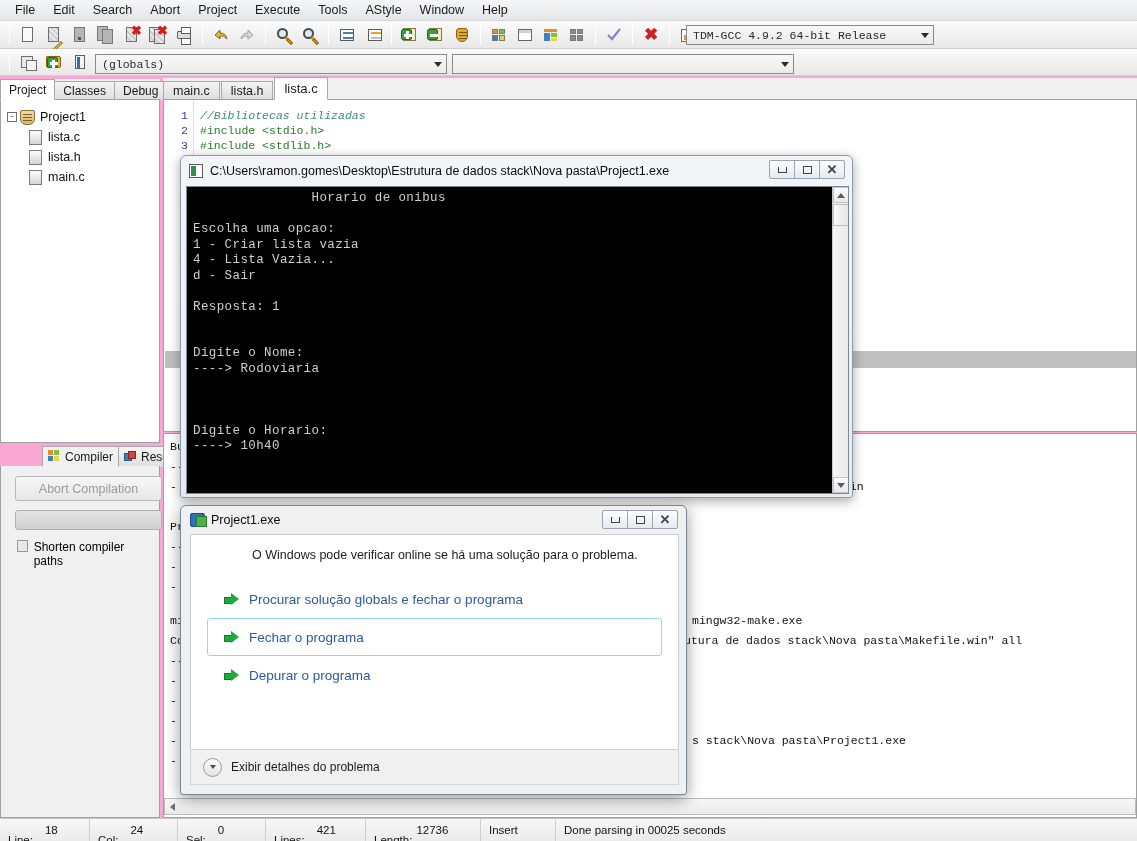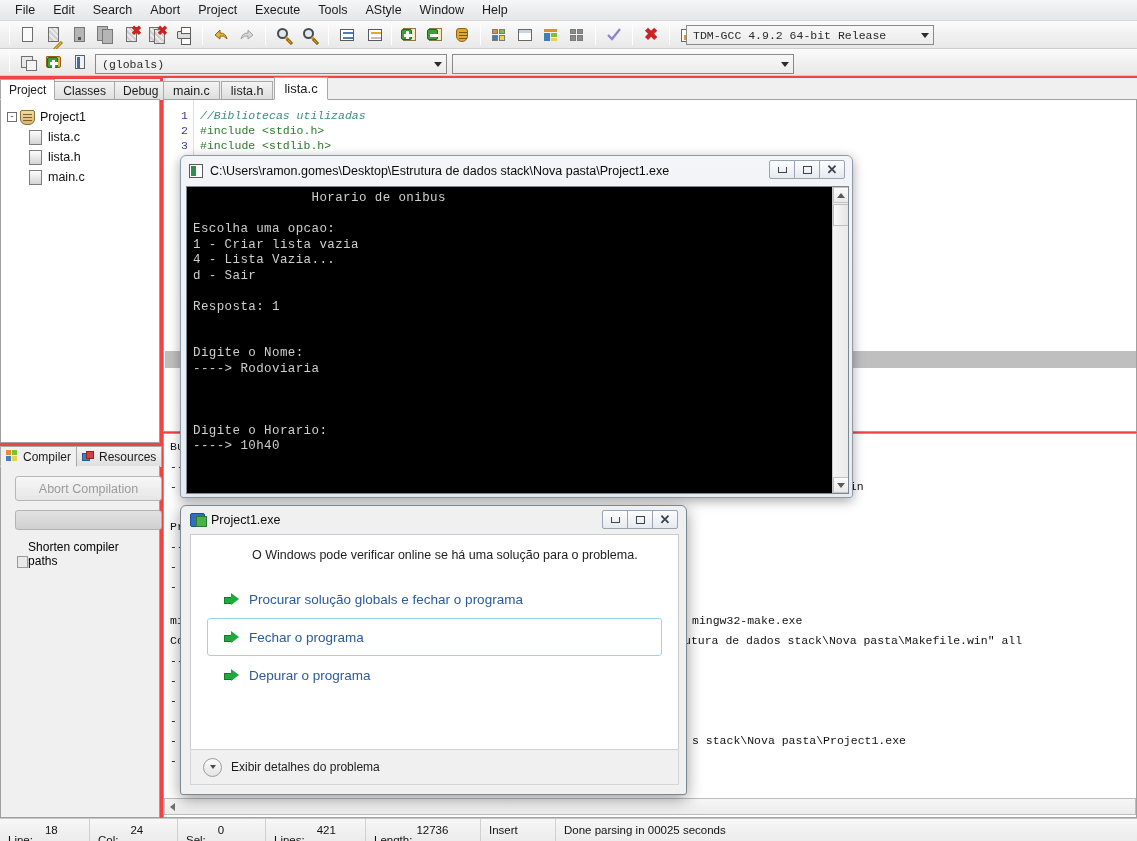--- a/index.html
+++ b/index.html
@@ -8,21 +8,21 @@
     margin: 0; padding: 0;
     width: 1137px; height: 841px;
     overflow: hidden;
     font-family: "Liberation Sans", sans-serif;
     font-size: 12px;
     background: #f0f0f0;
   }
   #app {
     position: relative;
     width: 1137px; height: 841px;
-    background: #ef4444;
+    background: #f9a8d4;
     text-decoration: underline;
   }
 
   
   .menubar {
     position: absolute; top: 0; left: 0;
     width: 1137px; height: 21px;
     background: linear-gradient(to bottom, #f6f6f6 0%, #eceef0 50%, #e4e6e8 100%);
     border-bottom: 1px solid #d4d6d8;
     display: flex; align-items: center;
@@ -218,21 +218,21 @@
   }
   .fileico {
     width:13px;height:15px;margin-right:6px;
     background:linear-gradient(to bottom,#fdfdfd,#d4d4d4);
     border:1px solid #7d7d7d;
   }
 
   
   .btabs {
     position:absolute; left:0; top:445px; width:160px; height:22px;
-    display:flex; align-items:flex-end;
+    display:flex; align-items:flex-end;padding-left:42px;
   }
   .btab {
     height:21px;padding:0 5px;display:flex;align-items:center;gap:4px;
     font-size:12px;background:linear-gradient(to bottom,#f4f4f4,#dedede);
     border:1px solid #a9a9a9;border-bottom:none;margin-right:-1px;color:#1a1a1a;
   }
   .btab.active{background:#f0f0f0;border-bottom:1px solid #f0f0f0;z-index:3;}
   .mini4{width:13px;height:13px;position:relative;}
   .mini4 i{position:absolute;width:5px;height:5px;display:block;}
   .miniRes{width:13px;height:13px;position:relative;}
@@ -247,21 +247,21 @@
     background:linear-gradient(to bottom,#f7f7f7,#e6e6e6);
     border:1px solid #b7b7b7;border-radius:3px;
     display:flex;align-items:center;justify-content:center;
     color:#9b9b9b;font-size:12.5px;
   }
   .progressbar{
     width:147px;height:20px;margin:9px auto 0;
     background:linear-gradient(to bottom,#e2e2e2,#d0d0d0);
     border:1px solid #b2b2b2;border-radius:3px;
   }
-  .shortenrow{display:flex;align-items:flex-end;gap:0;margin:10px 5px 0 2px;}
+  .shortenrow{display:flex;align-items:flex-start;gap:6px;margin:10px 5px 0 2px;}
   .cbx{width:12px;height:12px;background:#e8e8e8;border:1px solid #9a9a9a;}
 
   
   .editortabs{
     position:absolute;left:163px;top:78px;width:974px;height:22px;
     display:flex;align-items:flex-end;background:#f0f0f0;
   }
   .etab{
     height:19px;padding:0 9px;display:flex;align-items:center;font-size:12.5px;
     background:linear-gradient(to bottom,#f4f4f4,#dcdcdc);

